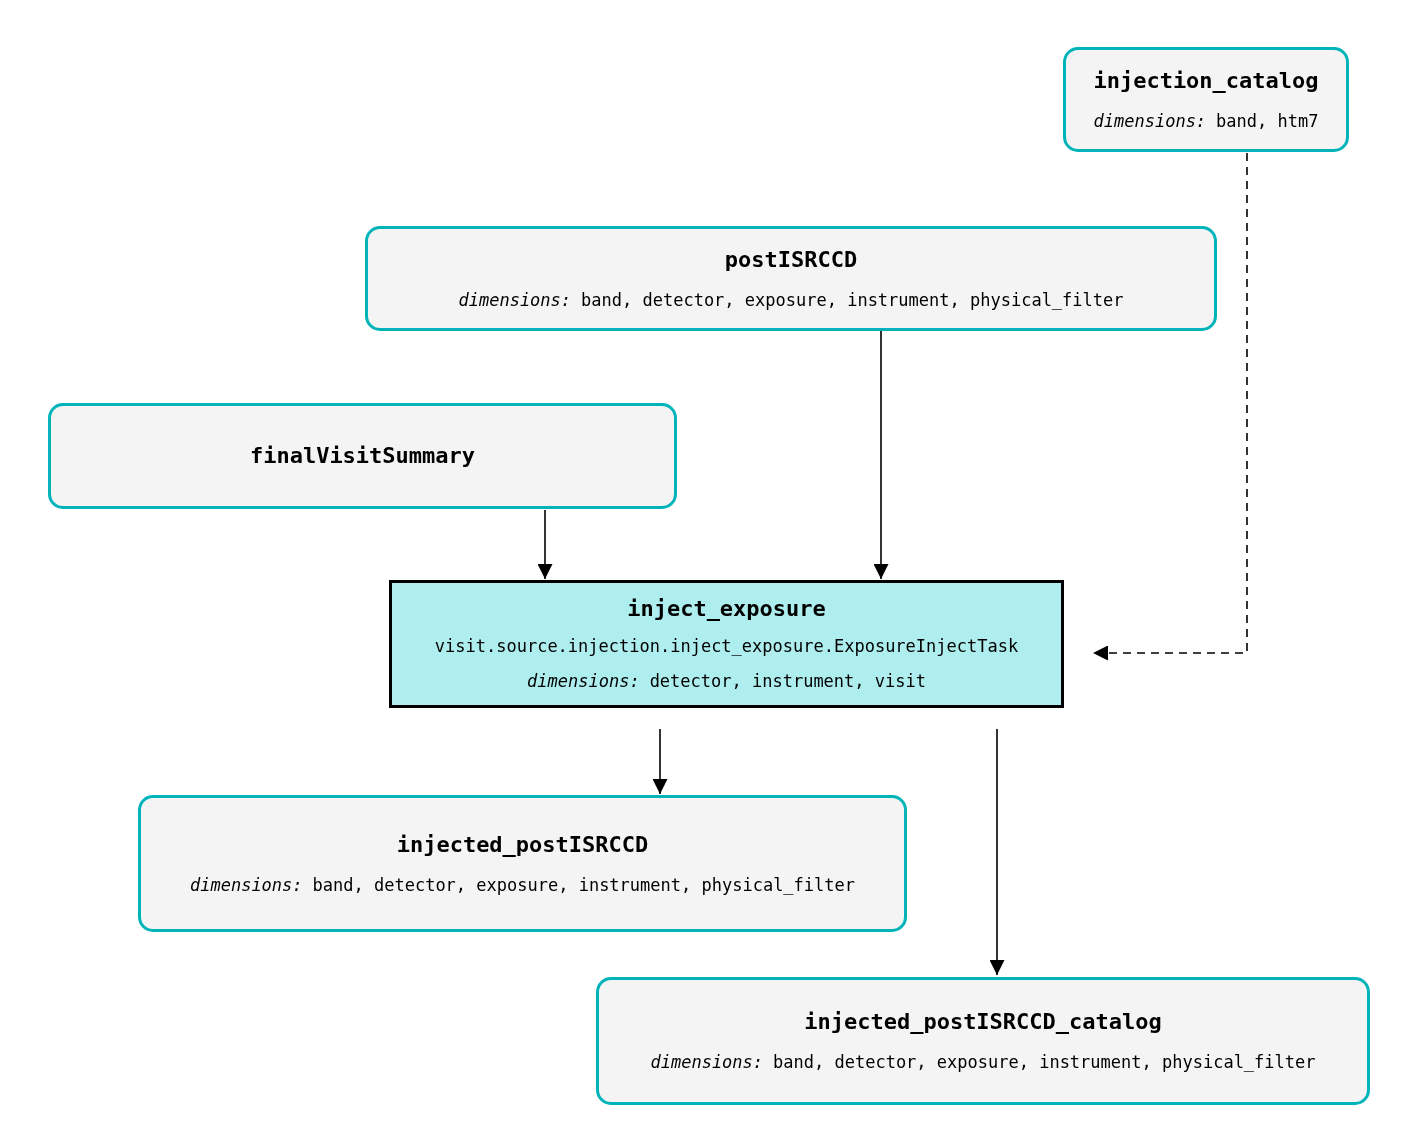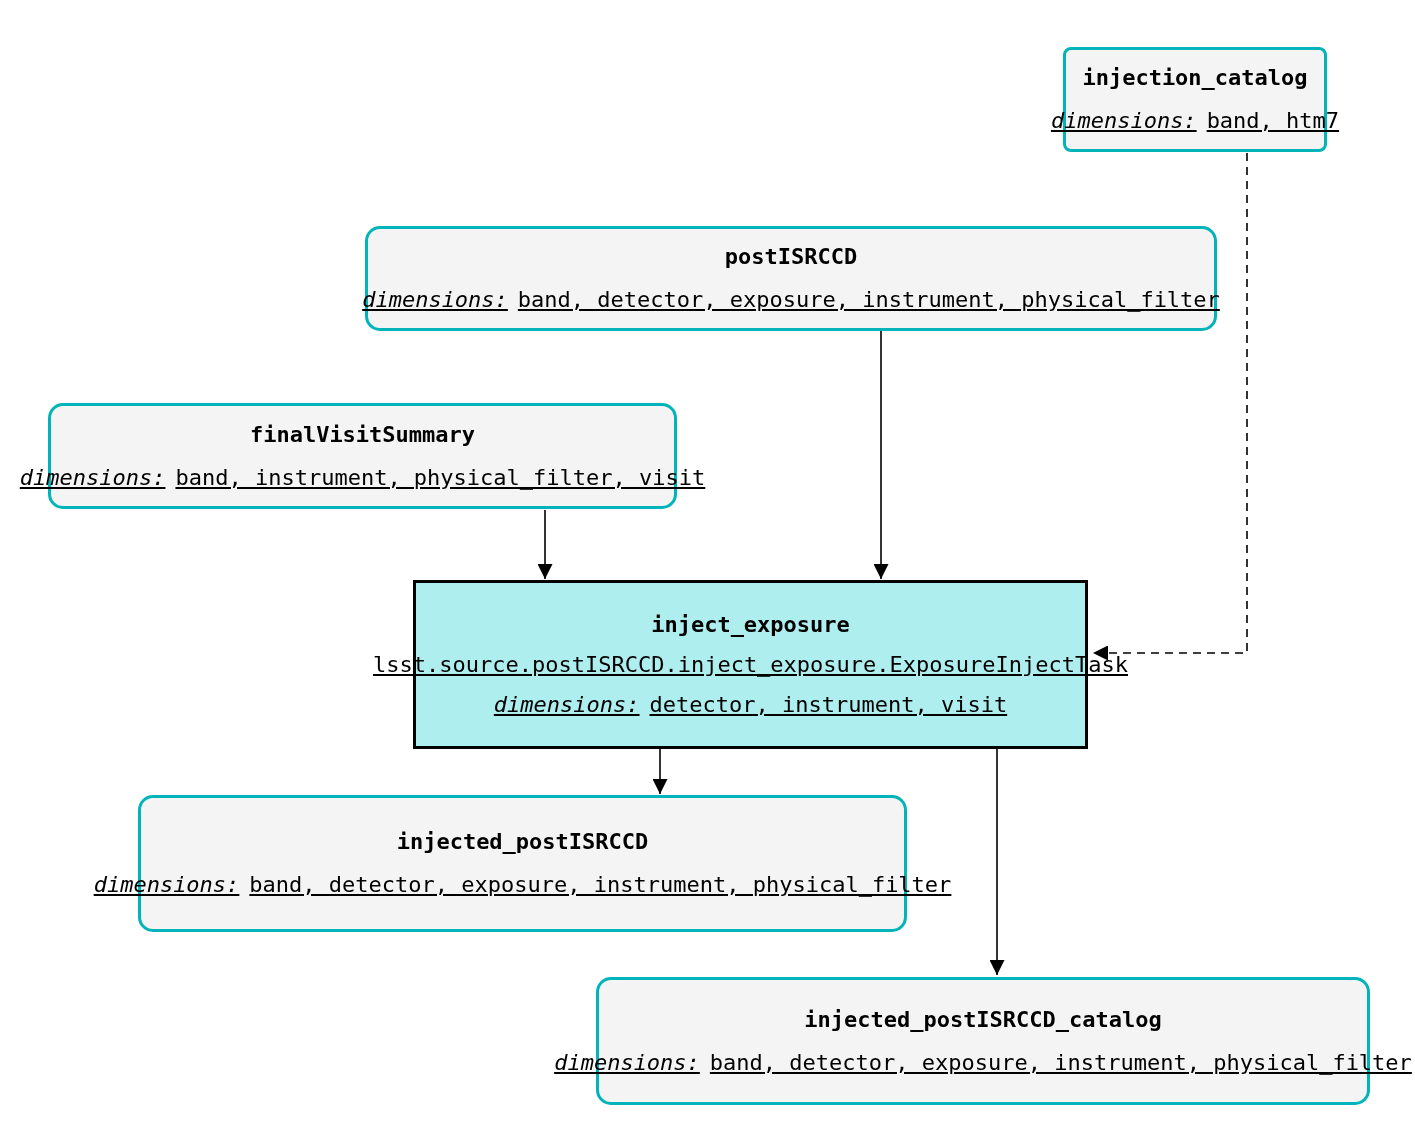--- a/index.html
+++ b/index.html
@@ -28,63 +28,60 @@
     border: 3.5px solid var(--dataset-border, #00b4ba);
     border-radius: 15px;
     row-gap: 21px;
   }
   .node.task {
     background: var(--task-fill, #aeeeee);
     border: 3px solid var(--task-border, #000000);
     row-gap: 18px;
   }
   .node-title { font-weight: bold; font-size: 22px; line-height: 1; white-space: nowrap; }
-  .node-line  { font-size: 22px; line-height: 1; white-space: nowrap; text-decoration: underline; }
+  .node-line  { font-size: 17px; line-height: 1; white-space: nowrap; }
   .dims-label { font-style: italic; margin-right: 10px; }
 </style>
 </head>
 <body>
 
 <svg class="edge-layer" width="1415" height="1130" viewBox="0 0 1415 1130">
   <defs>
     <marker id="arrow" viewBox="0 0 10 10" refX="10" refY="5" markerUnits="userSpaceOnUse" markerWidth="20" markerHeight="15" orient="auto">
       <path class="arrowhead" d="M0,0 L10,5 L0,10 Z"></path>
     </marker>
   </defs>
   <line class="edge" x1="881" y1="331" x2="881" y2="579" marker-end="url(#arrow)"></line>
   <line class="edge" x1="545" y1="510" x2="545" y2="579" marker-end="url(#arrow)"></line>
   <path class="edge dashed" d="M1247,153 V653 H1093" marker-end="url(#arrow)"></path>
   <line class="edge" x1="660" y1="729" x2="660" y2="794" marker-end="url(#arrow)"></line>
   <line class="edge" x1="997" y1="729" x2="997" y2="975" marker-end="url(#arrow)"></line>
 </svg>
 
-<div class="node dataset" style="left:1063px; top:47px; width:264px; height:105px;border-radius:8px;">
+<div class="node dataset" style="left:1063px; top:47px; width:286px; height:105px;">
   <div class="node-title">injection_catalog</div>
   <div class="node-line">
     <span class="dims-label">dimensions:</span><span>band, htm7</span>
   </div>
 </div>
 
 <div class="node dataset" style="left:365px; top:226px; width:852px; height:105px;">
   <div class="node-title">postISRCCD</div>
   <div class="node-line">
     <span class="dims-label">dimensions:</span><span>band, detector, exposure, instrument, physical_filter</span>
   </div>
 </div>
 
 <div class="node dataset" style="left:48px; top:403px; width:629px; height:106px;">
   <div class="node-title">finalVisitSummary</div>
-  <div class="node-line">
-    <span class="dims-label">dimensions:</span><span>band, instrument, physical_filter, visit</span>
-  </div>
 </div>
 
-<div class="node task" style="left:413px; top:580px; width:675px; height:169px;">
+<div class="node task" style="left:389px; top:580px; width:675px; height:128px;">
   <div class="node-title">inject_exposure</div>
-  <div class="node-line">lsst.source.postISRCCD.inject_exposure.ExposureInjectTask</div>
+  <div class="node-line">visit.source.injection.inject_exposure.ExposureInjectTask</div>
   <div class="node-line">
     <span class="dims-label">dimensions:</span><span>detector, instrument, visit</span>
   </div>
 </div>
 
 <div class="node dataset" style="left:138px; top:795px; width:769px; height:137px;">
   <div class="node-title">injected_postISRCCD</div>
   <div class="node-line">
     <span class="dims-label">dimensions:</span><span>band, detector, exposure, instrument, physical_filter</span>
   </div>

